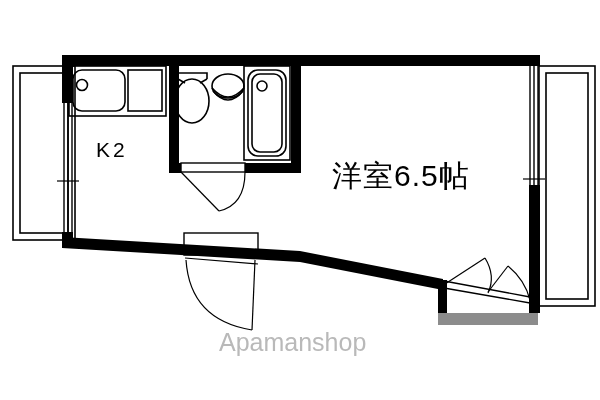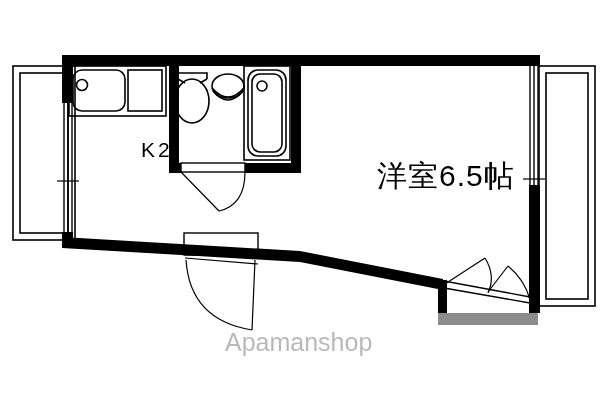--- a/index.html
+++ b/index.html
@@ -21,39 +21,38 @@
     top: 0;
     width: 600px;
     height: 400px;
   }
   .lbl {
     position: absolute;
     font-family: "Liberation Sans", sans-serif;
     color: #000000;
     white-space: nowrap;
     user-select: none;
-    margin-left: 45px;
   }
   #room-label {
     left: 332px;
     top: 156px;
     font-size: 30px;
     letter-spacing: 1px;
     font-weight: 400;
     text-align: center;
   }
   #kitchen-label {
     left: 96px;
     top: 138px;
     font-size: 21px;
     letter-spacing: 3px;
   }
   #watermark {
     position: absolute;
-    left: 225px;
+    left: 219px;
     top: 328px;
     font-size: 25px;
     font-family: "Liberation Sans", sans-serif;
     color: #b9b9b9;
     letter-spacing: 0px;
     user-select: none;
   }
 </style>
 </head>
 <body>

